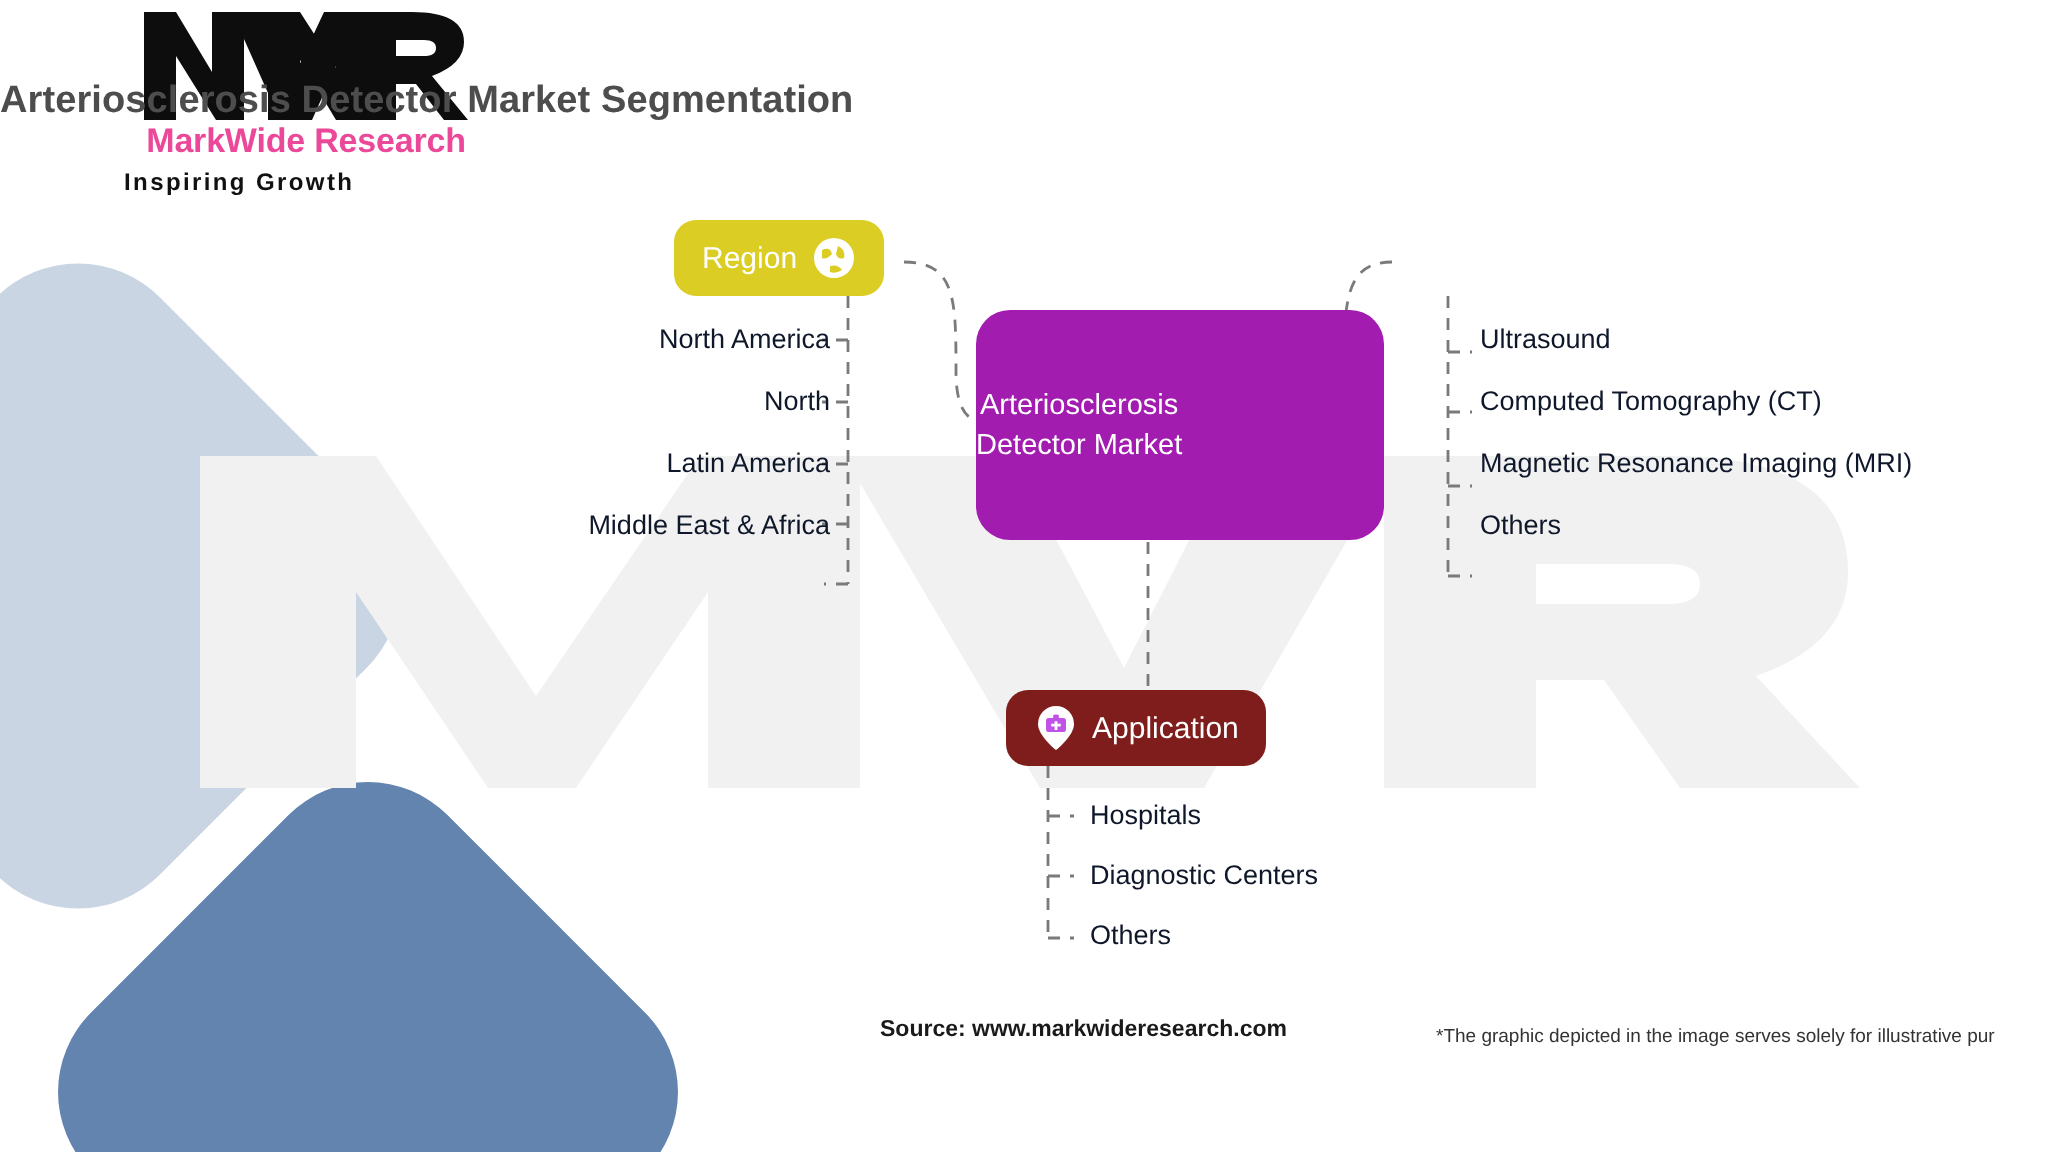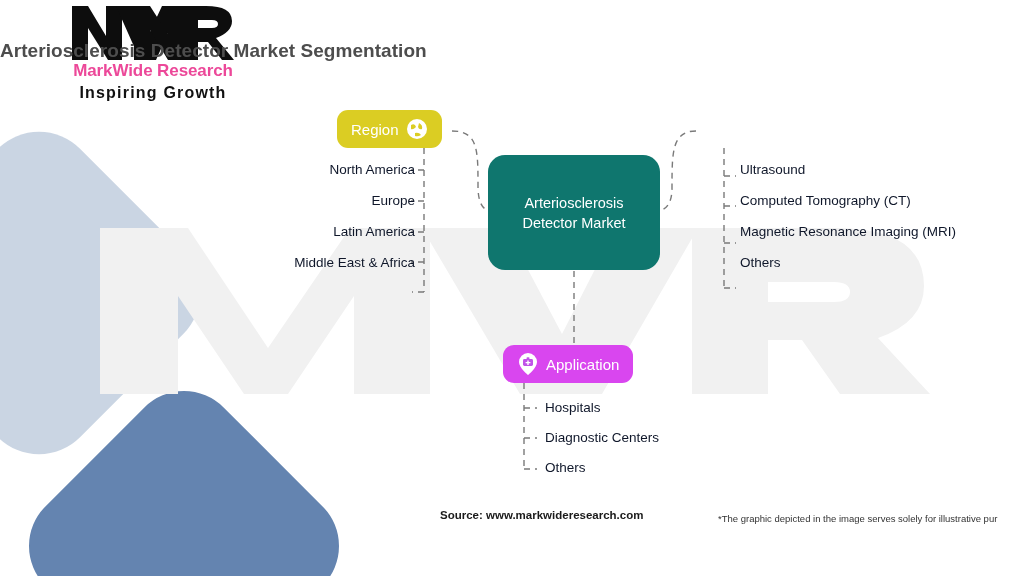--- a/index.html
+++ b/index.html
@@ -46,60 +46,60 @@
   }
 
   
   #logo { position: absolute; left: 62px; top: 6px; width: 182px; z-index: 5; }
   #logo-mark { display:block; width: 162px; height: 54px; margin: 0 auto; }
   #logo-name {
     font-size: 17px; font-weight: bold; color: #ec4899; text-align: center;
     letter-spacing: -0.1px; margin-top: 1px; white-space: nowrap;
   }
   #logo-tag {
-    font-size: 16px; font-weight: bold; color: #111; text-align: center;
+    font-size: 12px; font-weight: bold; color: #111; 
     letter-spacing: 1.2px; margin-top: 3px; white-space: nowrap;
   }
 
   
   #title {
     position: absolute; left: 0; top: 40px; width: 1024px;
     text-align: left; font-size: 19px; font-weight: bold;
     color: #4d4d4d; z-index: 5; letter-spacing: 0.05px;
   }
 
   
   #links { position: absolute; left: 0; top: 0; width: 1024px; height: 576px; z-index: 2; }
 
   
   #core {
     position: absolute; left: 488px; top: 155px;
-    width: 172px; height: 115px;
-    background: #0f766e; border-radius: 17px;
-    display: flex; align-items: center; justify-content: center;
+    width: 204px; height: 115px;
+    background: #a21caf; border-radius: 17px;
+    display: flex; align-items: center; justify-content: flex-start;
     z-index: 4;
   }
   #core-label {
     color: #ffffff; font-size: 14.5px; line-height: 20px;
     text-align: center; white-space: pre-line;
   }
 
   
   .badge {
     position: absolute; z-index: 4;
     display: flex; align-items: center; gap: 7px;
     border-radius: 11px; padding: 0 14px; height: 38px;
     color: #ffffff; font-size: 15px; font-weight: normal;
   }
   .badge .b-ico { display: flex; align-items: center; }
   #badge-region { left: 337px; top: 110px; background: #dbcd23; }
   #badge-region .b-lbl { order: 1; }
   #badge-region .b-ico { order: 2; }
   #badge-type { left: 702px; top: 110px; background: #3dc488; }
-  #badge-application { left: 503px; top: 345px; background: #d946ef; }
+  #badge-application { left: 503px; top: 345px; background: #7f1d1d; }
 
   
   .leaf {
     position: absolute; z-index: 3;
     font-size: 13.5px; color: #0f172a; line-height: 19px;
   }
   #leaves-region { left: 180px; top: 160px; width: 235px; text-align: right; }
   #leaves-region .leaf-item { margin-bottom: 12px; }
   #leaves-type { left: 740px; top: 160px; width: 262px; text-align: left; }
   #leaves-type .leaf-item { margin-bottom: 12px; }
@@ -192,21 +192,21 @@
         <rect x="6" y="7" width="10" height="7" rx="1.4" fill="#c152e8"></rect>
         <path d="M11 5.2 L11 7.6 M9.6 6.2 L12.4 6.2" stroke="#c152e8" stroke-width="1.5"></path>
         <path d="M11 8.6 L11 13 M8.6 10.6 L13.4 10.6" stroke="#ffffff" stroke-width="1.4"></path>
       </svg>
     </span>
     <span class="b-lbl">Application</span>
   </div>
 
   <div class="leaf" id="leaves-region">
     <div class="leaf-item">North America</div>
-    <div class="leaf-item">Europe</div>
+    <div class="leaf-item">North</div>
     <div class="leaf-item">Latin America</div>
     <div class="leaf-item">Middle East &amp; Africa</div>
   </div>
 
   <div class="leaf" id="leaves-type">
     <div class="leaf-item">Ultrasound</div>
     <div class="leaf-item">Computed Tomography (CT)</div>
     <div class="leaf-item">Magnetic Resonance Imaging (MRI)</div>
     <div class="leaf-item">Others</div>
   </div>

